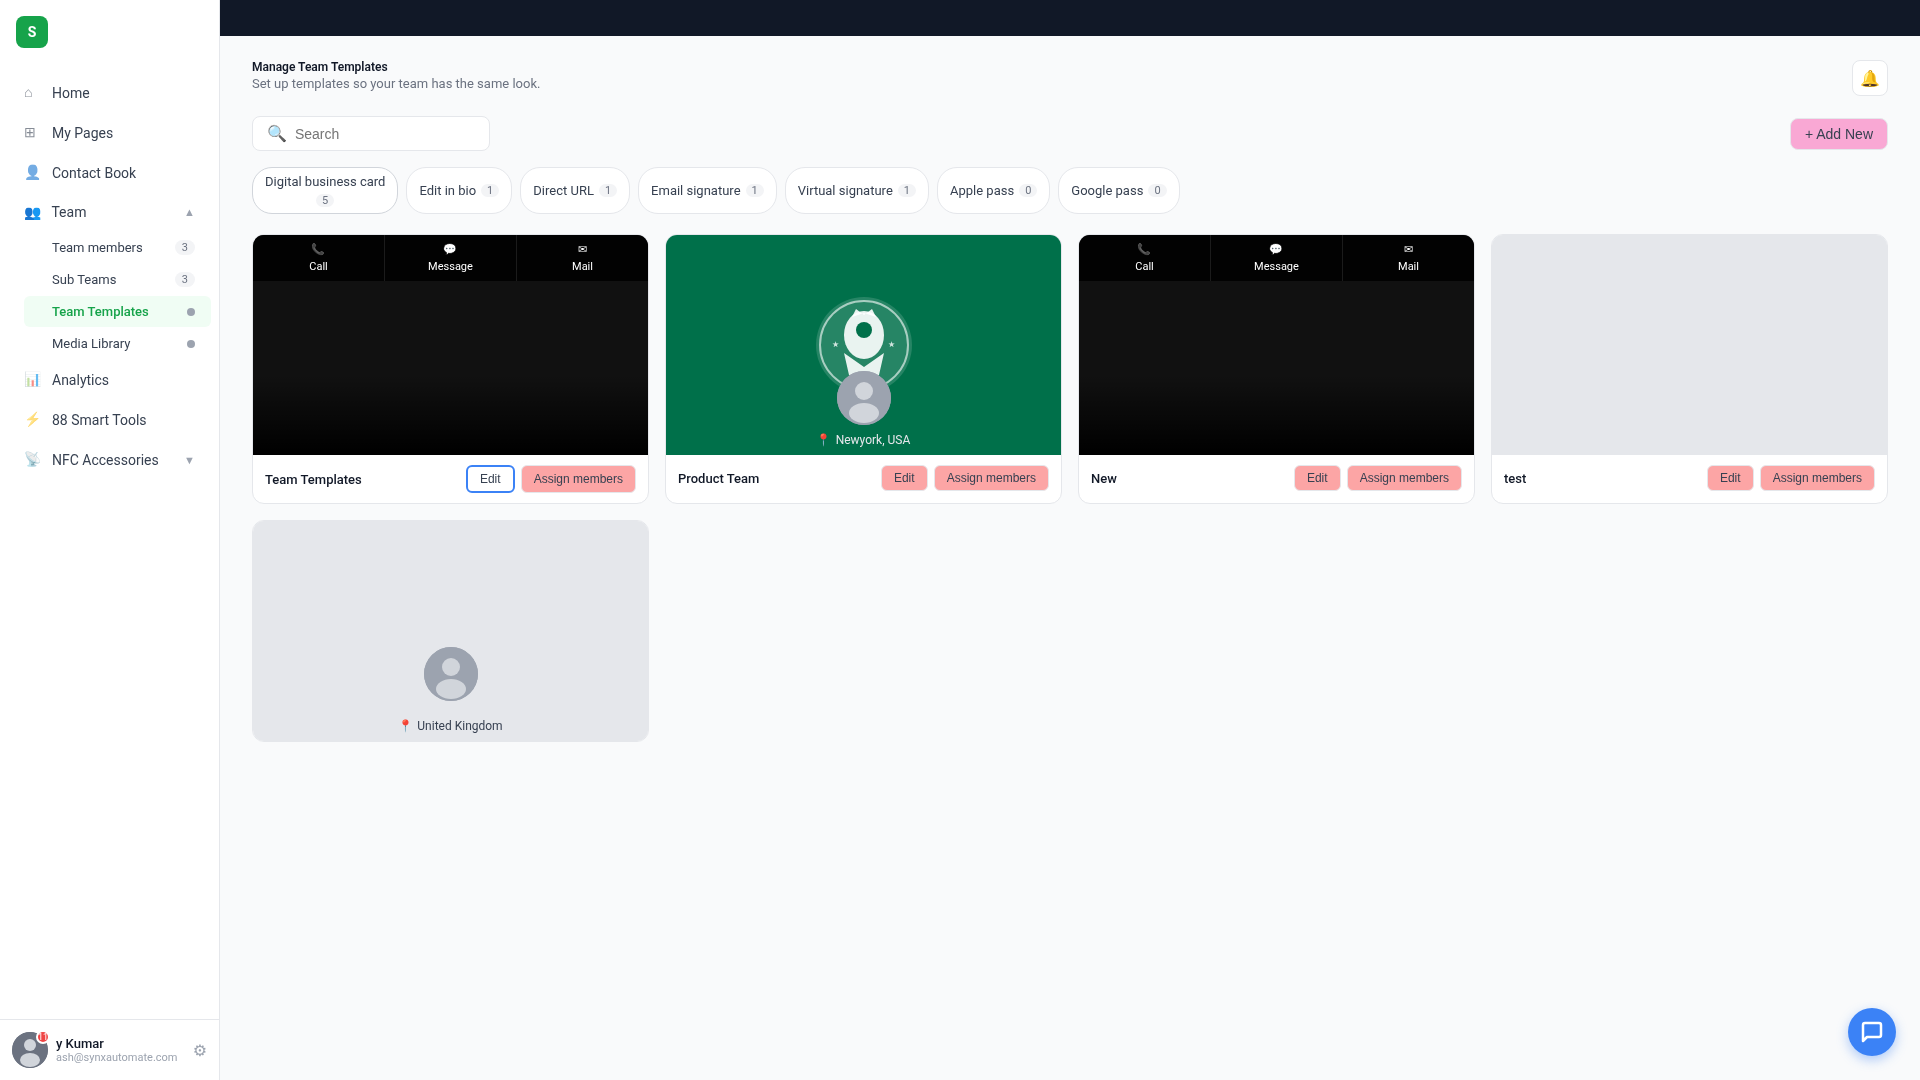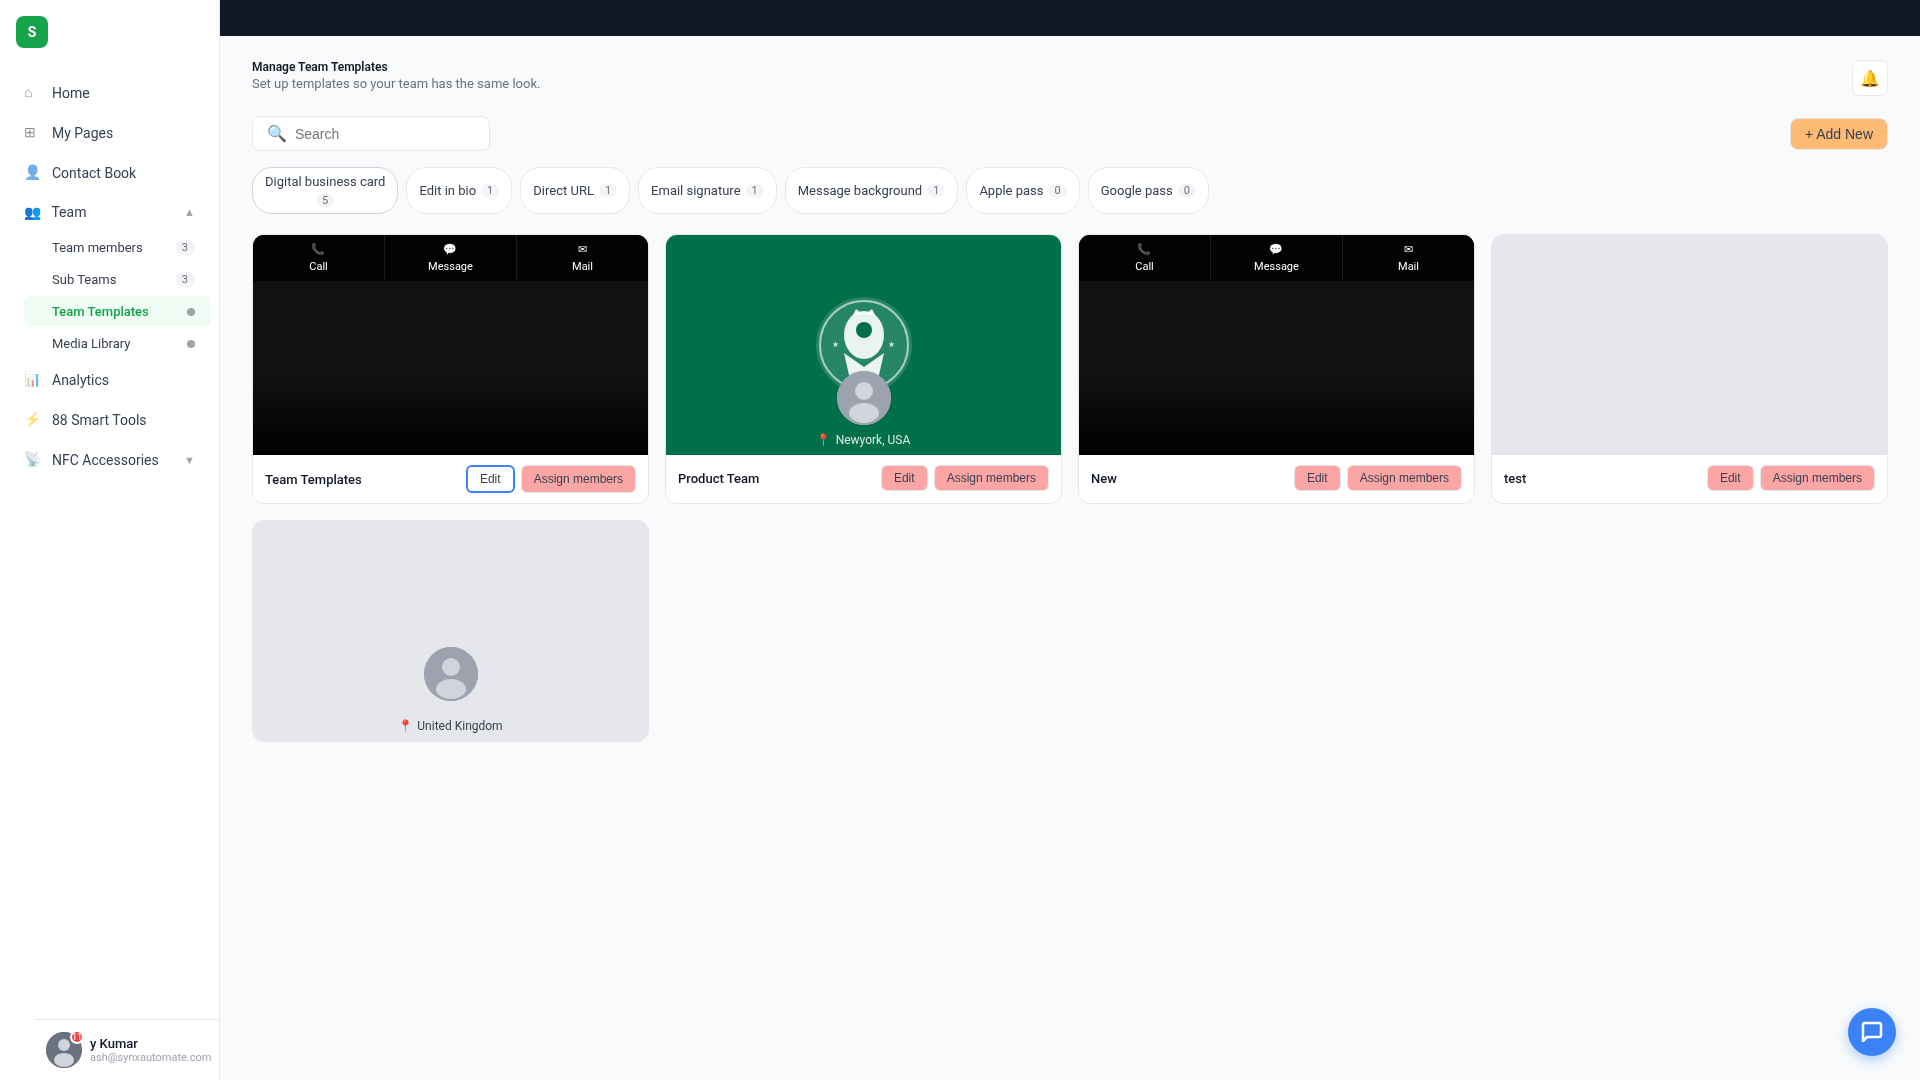--- a/index.html
+++ b/index.html
@@ -73,21 +73,21 @@
     }
     .dot-badge {
       width: 8px; height: 8px;
       background: #9ca3af;
       border-radius: 50%;
     }
 
     .sidebar-footer {
       padding: 12px;
       border-top: 1px solid #e5e7eb;
-      display: flex; align-items: center; gap: 8px; margin-left: 34px;
+      display: flex; align-items: center; gap: 8px;
     }
     .avatar {
       width: 36px; height: 36px;
       border-radius: 50%;
       background: #6b7280;
       display: flex; align-items: center; justify-content: center;
       color: #fff; font-size: 14px;
       overflow: hidden; position: relative;
     }
     .notification-dot {
@@ -153,21 +153,21 @@
       min-width: 200px;
     }
     .search-input-wrap input {
       border: none; outline: none;
       font-size: 14px; color: #ef4444;
       background: transparent;
       width: 180px;
     }
     .add-new-btn {
       display: flex; align-items: center; gap: 6px;
-      background: #fdba74;
+      background: #f9a8d4;
       border: 1px solid #e5e7eb;
       border-radius: 8px;
       padding: 7px 14px;
       font-size: 14px;
       color: #374151;
       cursor: pointer;
     }
 
     
     .filter-tabs {
@@ -425,21 +425,21 @@
       </div>
       <div class="filter-tab">
         <span>Direct URL</span>
         <span class="tab-count">1</span>
       </div>
       <div class="filter-tab">
         <span>Email signature</span>
         <span class="tab-count">1</span>
       </div>
       <div class="filter-tab">
-        <span>Message background</span>
+        <span>Virtual signature</span>
         <span class="tab-count">1</span>
       </div>
       <div class="filter-tab">
         <span>Apple pass</span>
         <span class="tab-count">0</span>
       </div>
       <div class="filter-tab">
         <span>Google pass</span>
         <span class="tab-count">0</span>
       </div>

